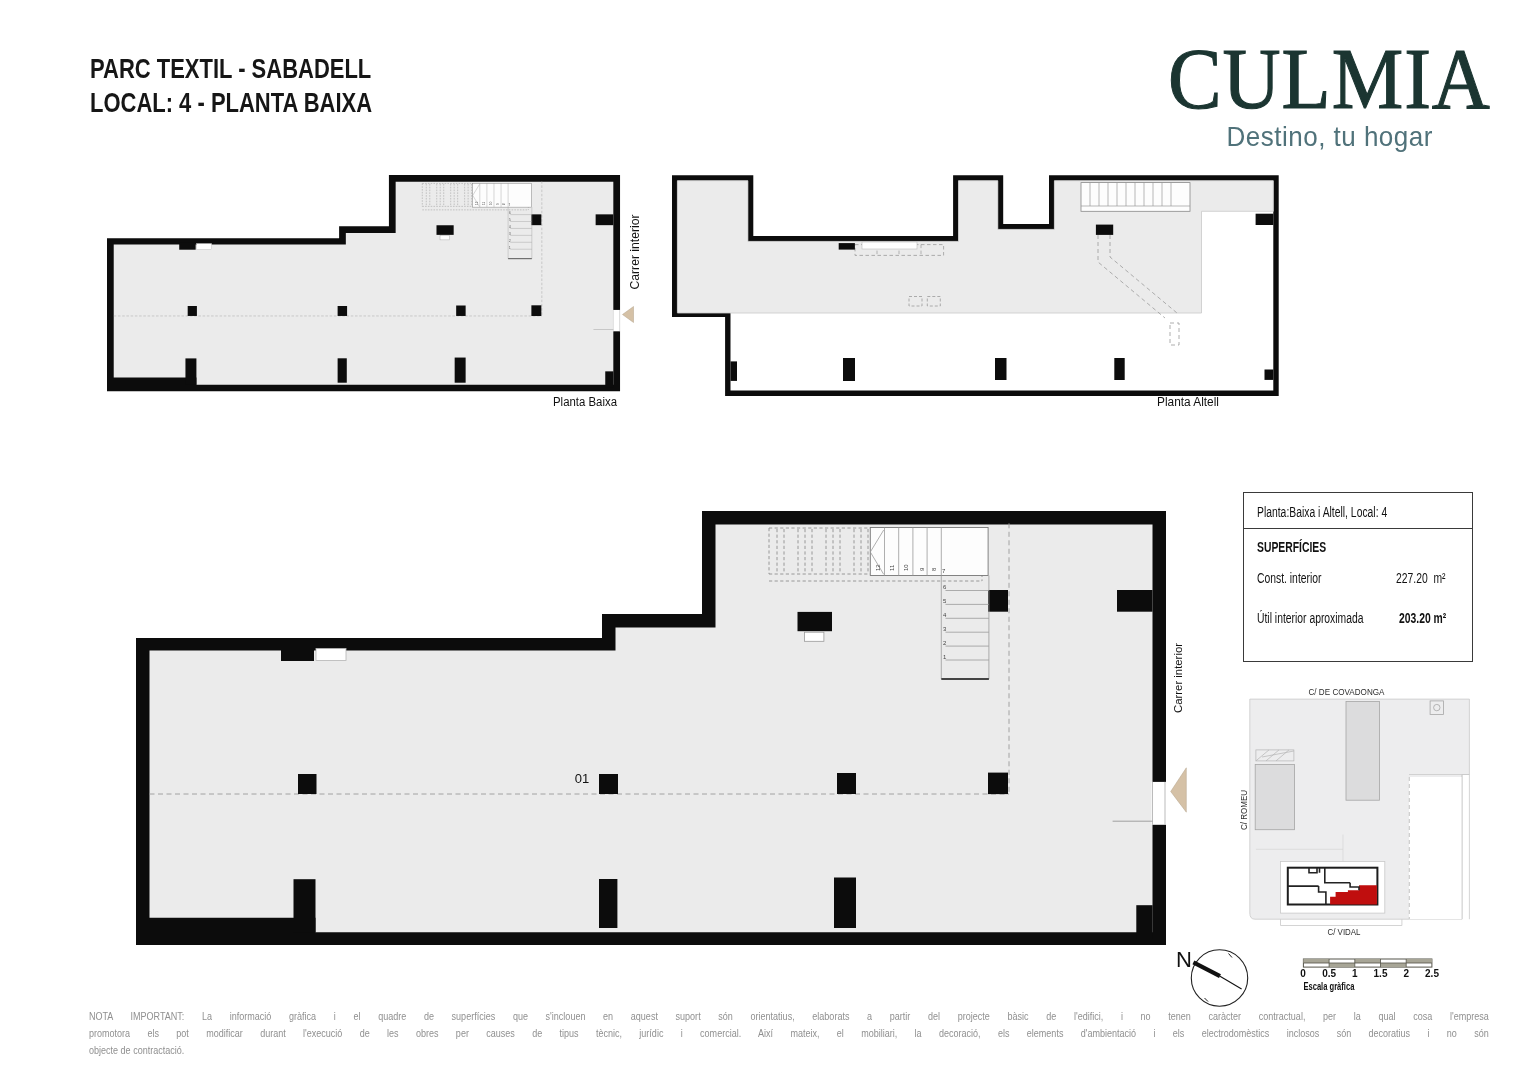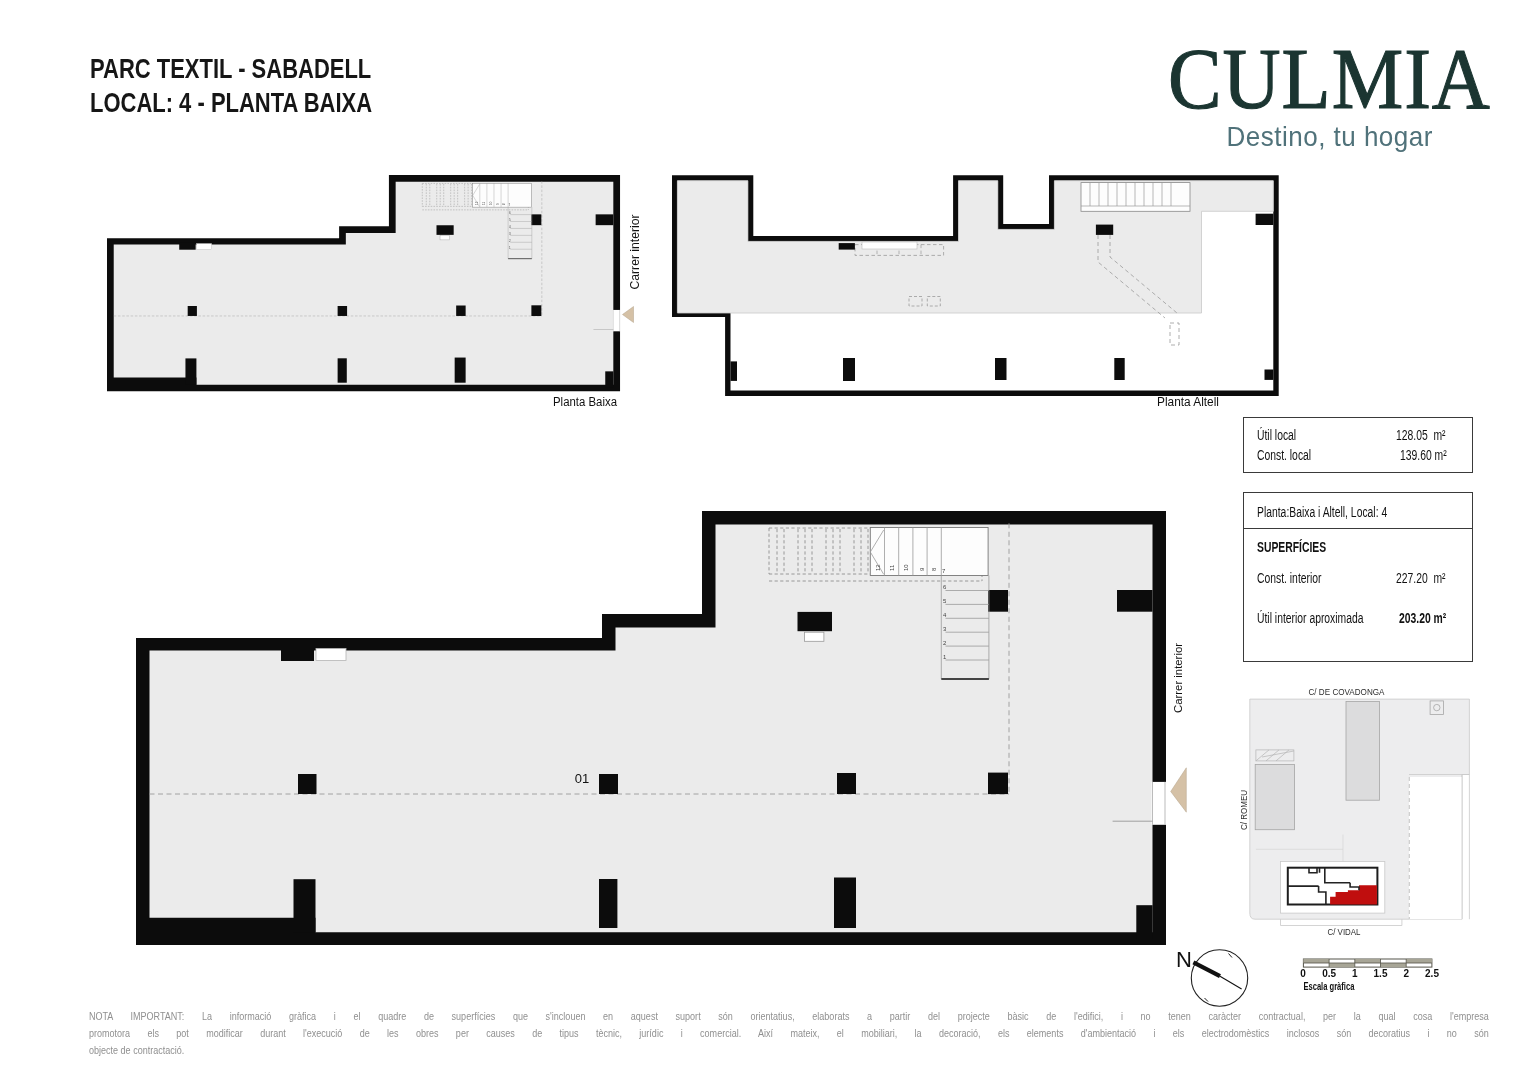--- a/index.html
+++ b/index.html
@@ -200,26 +200,20 @@
 </svg>
 
 <div id="title">PARC TEXTIL - SABADELL
 LOCAL: 4 - PLANTA BAIXA</div>
 
 <div id="logo">
   <div class="wm">CULMIA</div>
   <div class="sub">Destino, tu hogar</div>
 </div>
 
-<div id="box1" class="box">
-  <span style="left:13px;top:9px;">Útil local</span>
-      <span class="rt" style="top:9px;">128.05  m²</span>
-  <span style="left:13px;top:29px;">Const. local</span>
-      <span class="rt" style="top:29px;">139.60 m²</span>
-</div>
 
 <div id="box2" class="box">
   <span style="left:13px;top:11px;">Planta:Baixa i Altell, Local: 4</span>
   <div style="position:absolute;left:0;top:35px;width:100%;border-top:1px solid #3a3a3a;"></div>
   <span style="left:13px;top:46px;font-weight:bold;">SUPERFÍCIES</span>
   <span style="left:13px;top:77px;">Const. interior</span>
       <span class="rt" style="top:77px;">227.20  m²</span>
   <span style="left:13px;top:117px;">Útil interior aproximada</span>
       <span class="rt" style="top:117px;font-weight:bold;">203.20 m²</span>
 </div>

